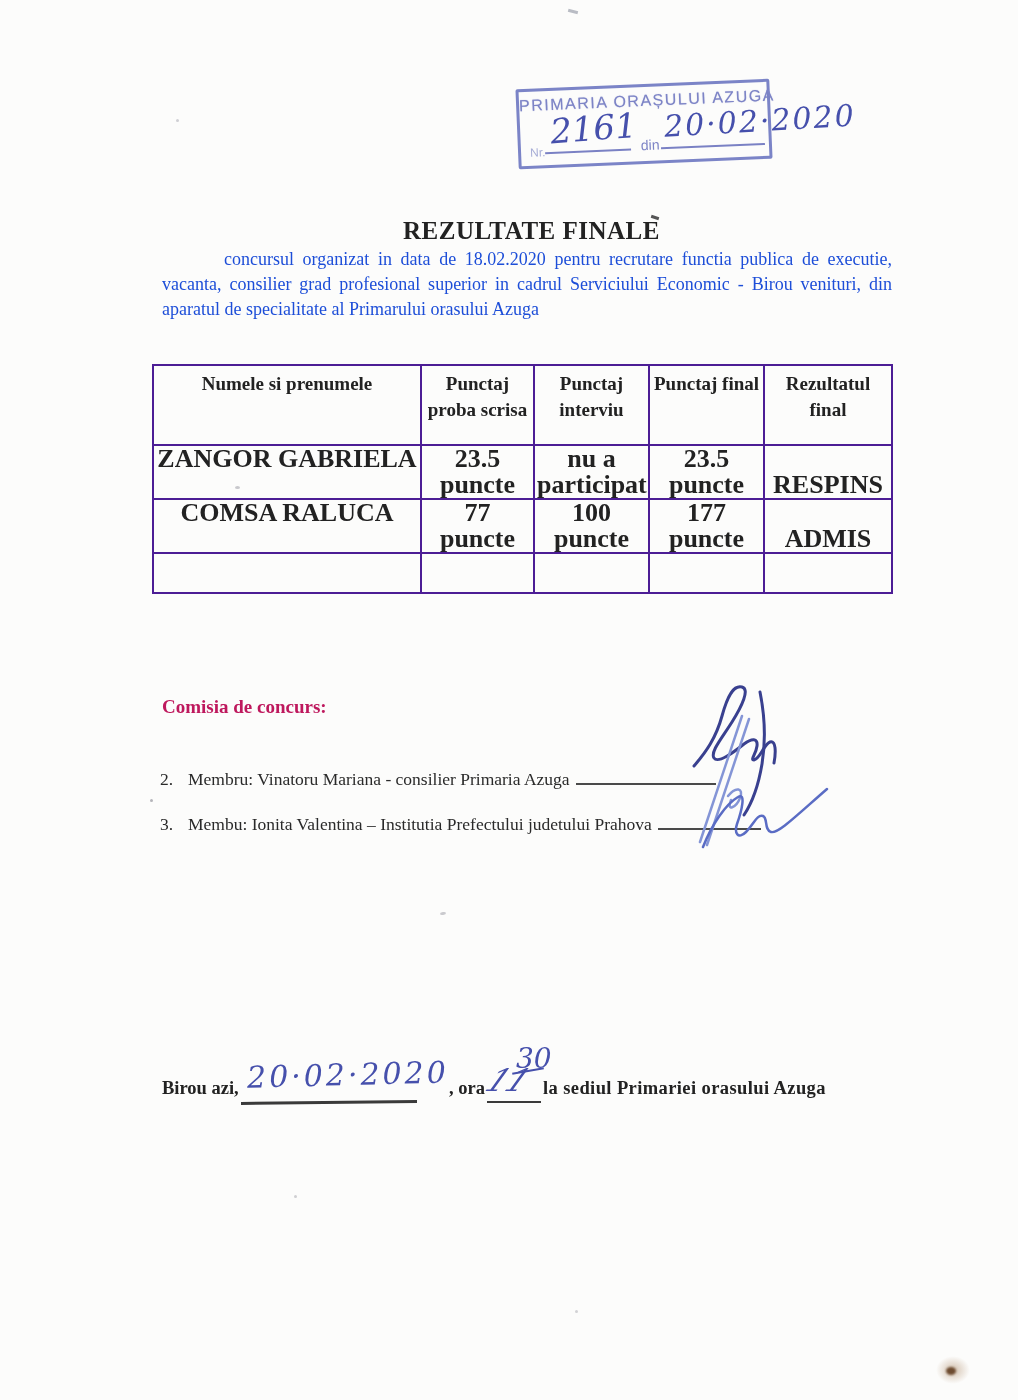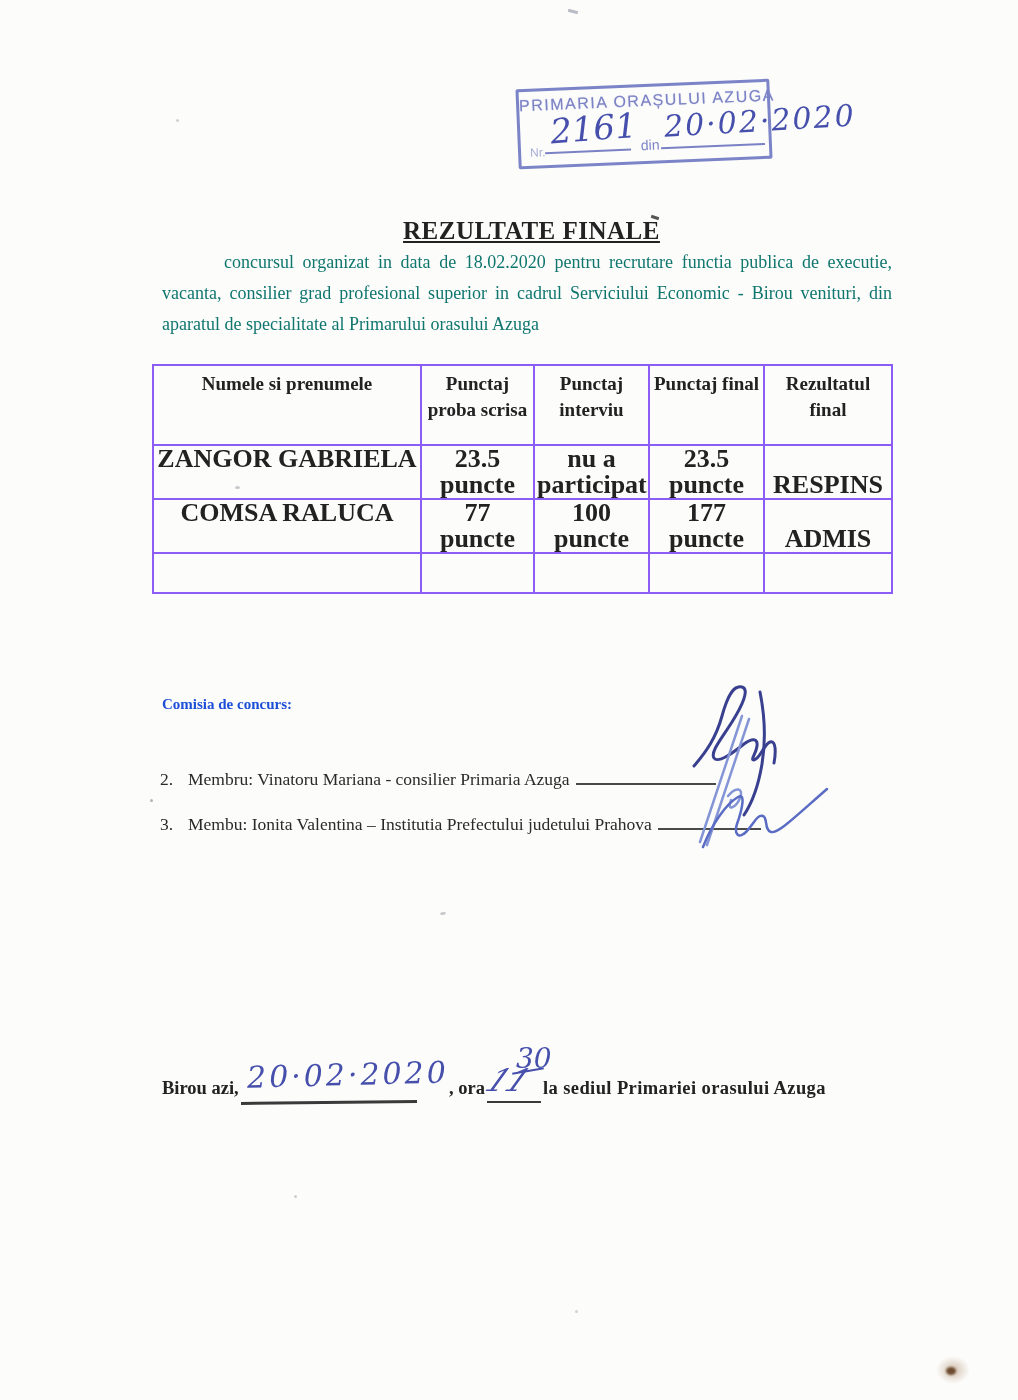--- a/index.html
+++ b/index.html
@@ -27,45 +27,45 @@
   .stamp-nr-line { position:absolute; left:24px; bottom:11px; width:86px; height:2px; background:#7a81c4; }
   .stamp-din { position:absolute; left:120px; bottom:8px; font-family:"Liberation Sans", sans-serif;
     font-size:14px; color:#7d84c6; }
   .stamp-date-line { position:absolute; left:140px; bottom:11px; width:104px; height:2px; background:#7a81c4; }
   .stamp-date { position:absolute; left:144px; top:21px; font-size:30px; letter-spacing:2px;
     white-space:nowrap; transform:rotate(-1deg); }
 
   
   .doc-title {
     position:absolute; left:0; top:217px; width:100%; text-align:center; text-indent:45px;
-    font-size:25px; font-weight:bold; letter-spacing:0.5px; color:#222;text-decoration:underline;
+    font-size:25px; font-weight:bold; letter-spacing:0.5px; color:#222;
   }
   .title-dash { position:absolute; left:651px; top:216px; width:8px; height:3px; background:#555; transform:rotate(18deg); }
   .intro {
     position:absolute; left:162px; top:247px; width:730px;
-    font-size:18px; line-height:31px; text-align:justify; text-indent:62px; color:#0f766e;
+    font-size:18px; line-height:25px; text-align:justify; text-indent:62px; color:#1d4ed8;
   }
 
   
   table.results { position:absolute; left:152px; top:364px; width:739px;
     border-collapse:collapse; table-layout:fixed; }
-  .results th, .results td { border:2px solid #8b5cf6; text-align:center; font-weight:bold;
+  .results th, .results td { border:2px solid #4c1d95; text-align:center; font-weight:bold;
     padding:0 2px; overflow:hidden; }
   .results th { font-size:19px; line-height:26px; vertical-align:top; padding-top:5px; color:#222; }
   .results td { font-size:26px; line-height:26px; color:#222; }
   .row-data-1 { height:54px; }
   .row-data-2 { height:53px; }
   .row-empty  { height:40px; }
   .results thead tr { height:80px; }
   .name-cell   { vertical-align:top; padding-top:2px; }
   .score-cell  { vertical-align:top; padding-top:2px;margin-top:44px; }
   .result-cell { vertical-align:bottom; padding-bottom:2px; }
 
   
-  .commission-heading { position:absolute; left:162px; top:696px; font-size:15px; font-weight:bold; color:#1d4ed8; }
+  .commission-heading { position:absolute; left:162px; top:696px; font-size:19px; font-weight:bold; color:#be185d; }
   .member { position:absolute; left:160px; font-size:17.5px; color:#2a2a2a; white-space:nowrap; }
   .member .num { display:inline-block; width:28px; }
   .sigline { display:inline-block; height:2px; border-bottom:2px solid #4a4a4a; margin-left:2px; vertical-align:baseline; }
 
   
   .posted-label { position:absolute; left:162px; top:1078px; font-size:18.5px; font-weight:bold; color:#222; }
   .posted-date { position:absolute; left:247px; top:1057px; font-size:30px; letter-spacing:3px;
     transform:rotate(-1.5deg); white-space:nowrap; }
   .posted-date-line { position:absolute; left:241px; top:1101px; width:176px; height:2.5px; background:#3a3a3a; transform:rotate(-0.6deg); }
   .ora-label { position:absolute; left:449px; top:1078px; font-size:18.5px; font-weight:bold; color:#222; }

